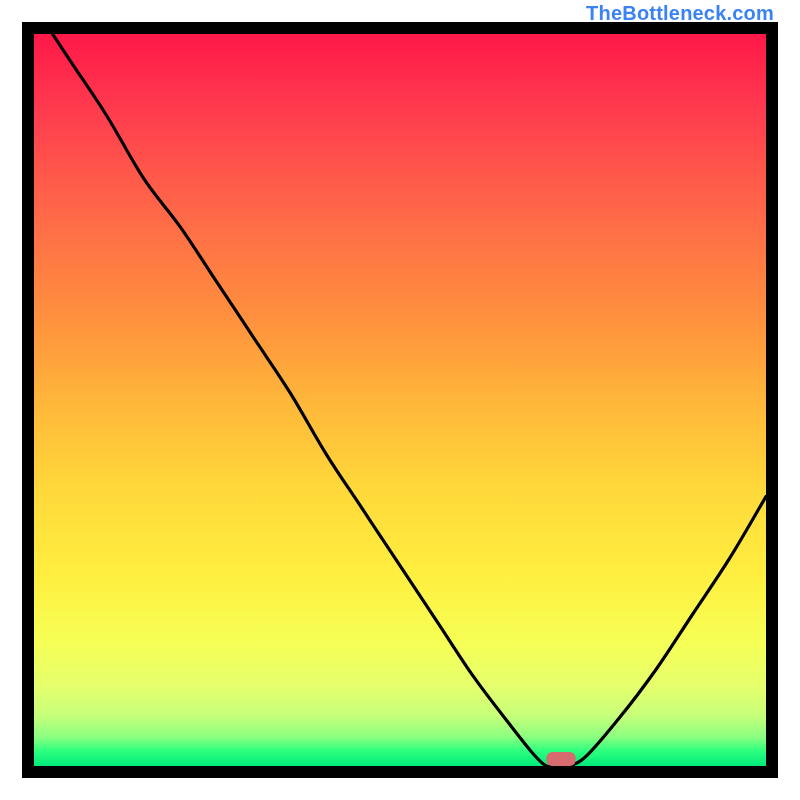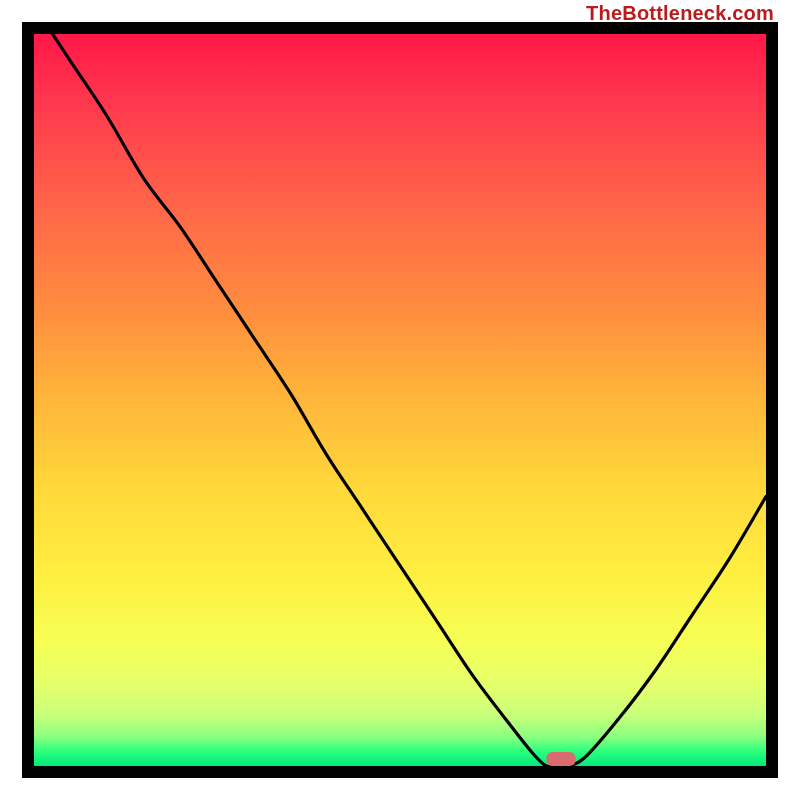--- a/index.html
+++ b/index.html
@@ -56,21 +56,21 @@
     top: 0;
     width: 100%;
     height: 100%;
   }
   .watermark {
     position: absolute;
     top: 2px;
     right: 26px;
     font-size: 20px;
     font-weight: 600;
-    color: #b91c1c;
+    color: #3b82f6;
     letter-spacing: 0.2px;
     user-select: none;
   }
 </style>
 </head>
 <body>
 
 <div class="frame">
   <div class="watermark">TheBottleneck.com</div>
 

